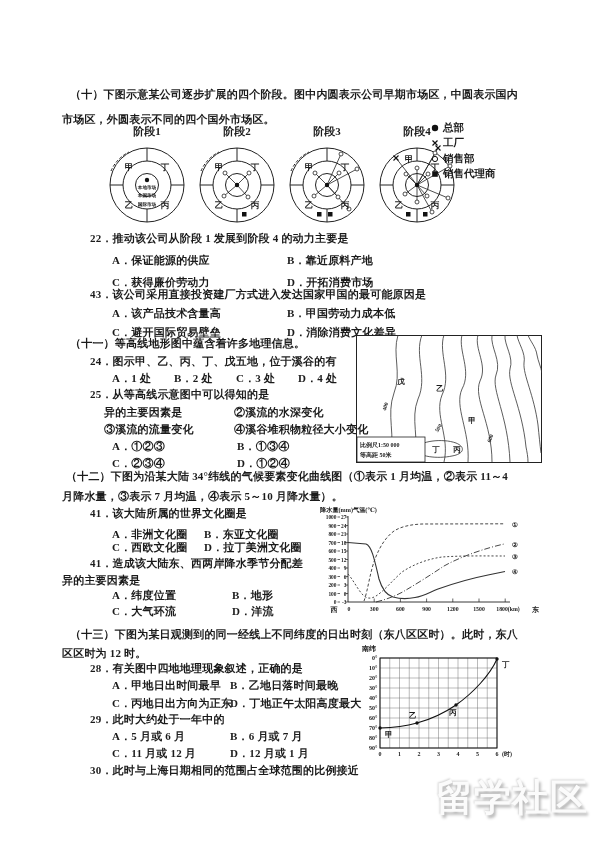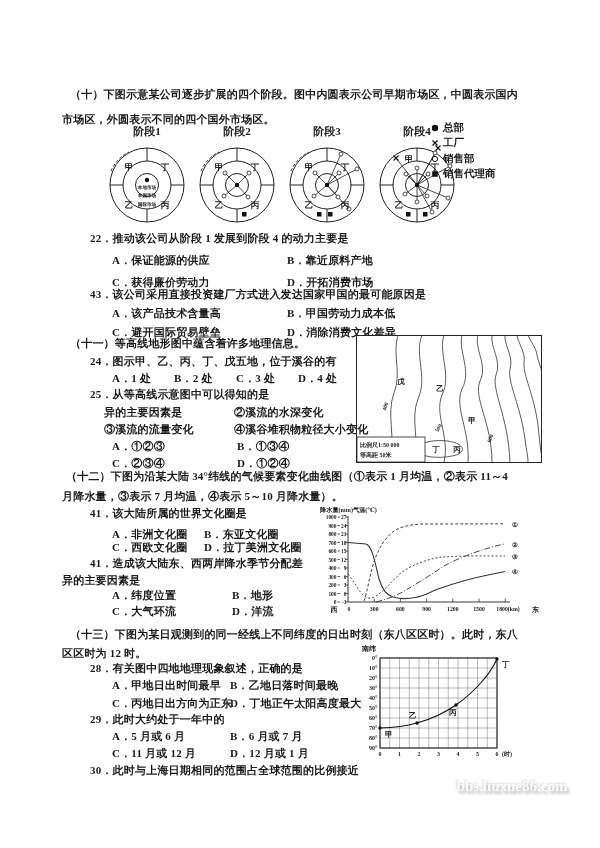--- a/index.html
+++ b/index.html
@@ -326,14 +326,14 @@
 
 <div class="ln" style="left:90px;top:661px"><span class="no">28．</span><span>有关图中四地地理现象叙述，正确的是</span></div>
 <div class="ln" style="left:112px;top:678px"><span class="c" style="width:118px">A．甲地日出时间最早</span><span>B．乙地日落时间最晚</span></div>
 <div class="ln" style="left:112px;top:696px"><span class="c" style="width:118px">C．丙地日出方向为正东</span><span>D．丁地正午太阳高度最大</span></div>
 <div class="ln" style="left:90px;top:712px"><span class="no">29．</span><span>此时大约处于一年中的</span></div>
 <div class="ln" style="left:112px;top:729px"><span class="c" style="width:118px">A．5 月或 6 月</span><span>B．6 月或 7 月</span></div>
 <div class="ln" style="left:112px;top:746px"><span class="c" style="width:118px">C．11 月或 12 月</span><span>D．12 月或 1 月</span></div>
 <div class="ln" style="left:90px;top:763px"><span class="no">30．</span><span>此时与上海日期相同的范围占全球范围的比例接近</span></div>
 
 <div class="wm">
-  <div class="w2">bbs.liuxue86.com</div>
+  <div class="w1">留学社区</div>
 </div>
 
 </body></html>

